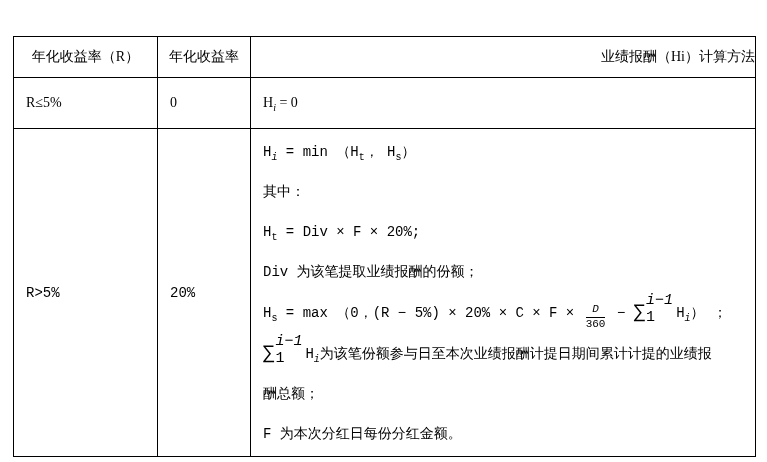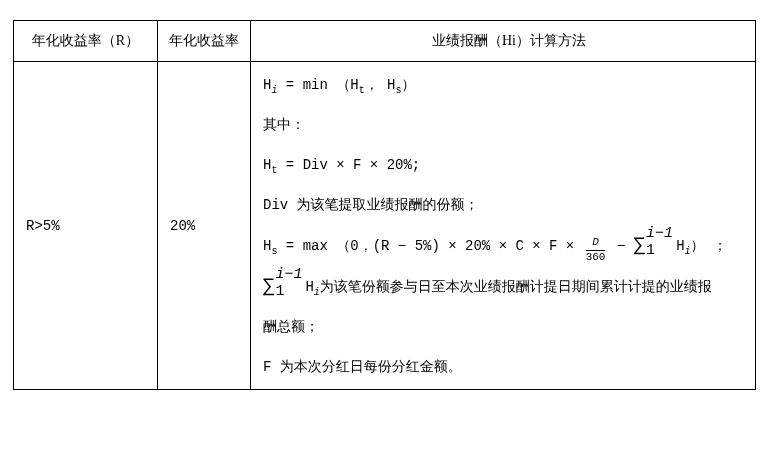--- a/index.html
+++ b/index.html
@@ -2,41 +2,41 @@
 <html><head>
 <meta charset="utf-8">
 <style>
   html,body { margin:0; padding:0; }
   body {
     width:767px; height:462px; background:#ffffff; color:#000000;
     font-family:"Liberation Serif","DejaVu Serif",serif;
     position:relative; overflow:hidden;
   }
   .fee-table {
-    position:absolute; left:13px; top:20px;
+    position:absolute; left:13px; top:36px;
     border-collapse:collapse; table-layout:fixed;
     width:742px;
   }
   .fee-table th, .fee-table td {
     border:1px solid #000000;
     font-weight:normal;
     font-size:14px;
     color:#000000;
     vertical-align:middle;
     padding:0;
     background:#ffffff;
   }
   col.c1 { width:144px; }
   col.c2 { width:93px; }
   col.c3 { width:505px; }
   tr.r-head th { height:40px; }
   tr.r1 td { height:50px; }
   tr.r2 td { height:327px;font-family:Liberation Mono, monospace; }
   th.h1, th.h2 { text-align:center; }
-  th.h3 { text-align:center; padding-left:12px; }
+  th.h3 { text-align:right; padding-left:12px; }
   td.cell-rate, td.cell-ratio { text-align:left; padding-left:12px; }
   td.cell-method { text-align:left; padding-left:12px; }
   .fline {
     line-height:40px;
     white-space:nowrap;
     font-size:14px;
   }
   sub { font-size:10px; line-height:0; }
   sub.it { font-style:italic; }
   .frac {
@@ -62,20 +62,27 @@
     <col class="c1">
       <col class="c2">
       <col class="c3">
   </colgroup>
   <tbody>
       <tr class="r-head">
     <th class="h1">年化收益率（R）</th>
     <th class="h2">年化收益率</th>
     <th class="h3">业绩报酬（Hi）计算方法</th>
   </tr>
+  <tr class="r1">
+    <td class="cell-rate">R≤5%</td>
+    <td class="cell-ratio">0</td>
+    <td class="cell-method">
+      <div class="fline">H<sub class="it">i</sub> = 0</div>
+    </td>
+  </tr>
   <tr class="r2">
     <td class="cell-rate">R&gt;5%</td>
     <td class="cell-ratio">20%</td>
     <td class="cell-method">
       <div class="fline">H<sub class="it">i</sub> = min （H<sub>t</sub>， H<sub>s</sub>）</div>
       <div class="fline">其中：</div>
       <div class="fline">H<sub>t</sub> = Div × F × 20%;</div>
       <div class="fline">Div 为该笔提取业绩报酬的份额；</div>
       <div class="fline">H<sub>s</sub> = max （0，(R − 5%) × 20% × C × F × <span class="frac"><span class="frac-num">D</span><span class="frac-den">360</span></span> − <span class="sum"><span class="sigma">∑</span><span class="sumsc"><span class="s-sup">i−1</span><span class="s-sub">1</span></span></span>H<sub class="it">i</sub>） ；</div>
       <div class="fline"><span class="sum"><span class="sigma">∑</span><span class="sumsc"><span class="s-sup">i−1</span><span class="s-sub">1</span></span></span>H<sub class="it">i</sub>为该笔份额参与日至本次业绩报酬计提日期间累计计提的业绩报</div>

